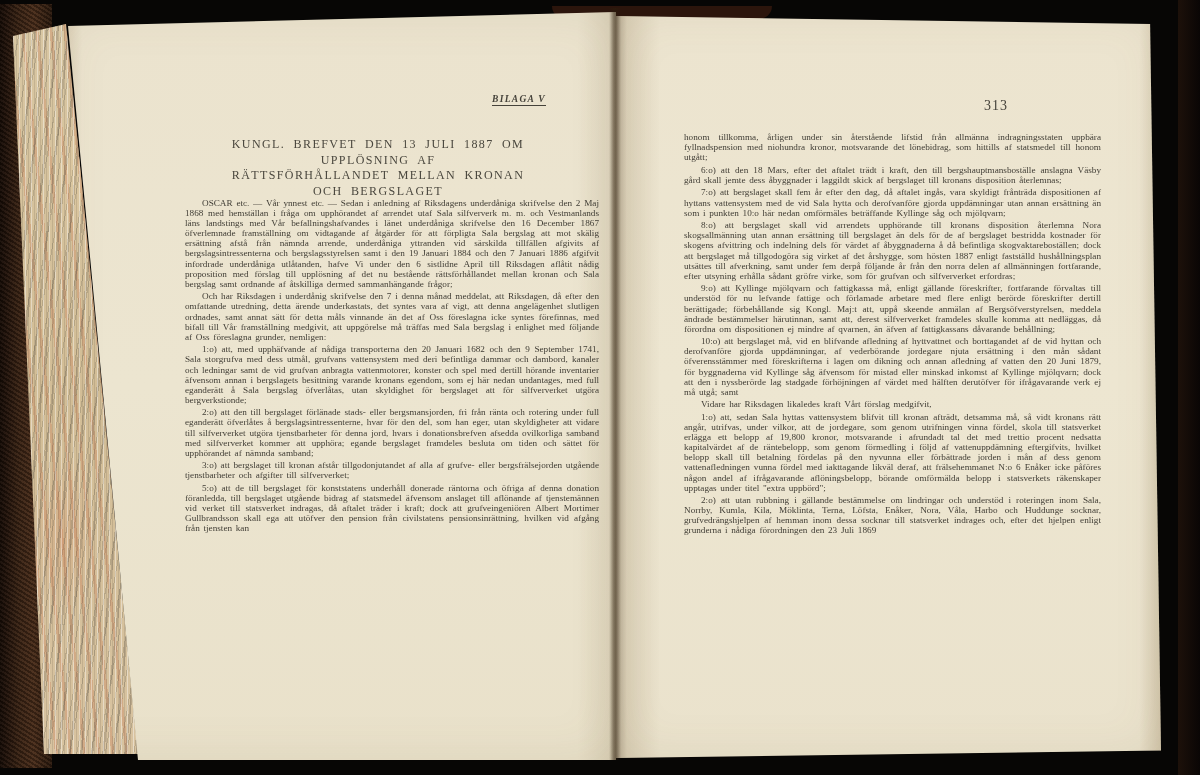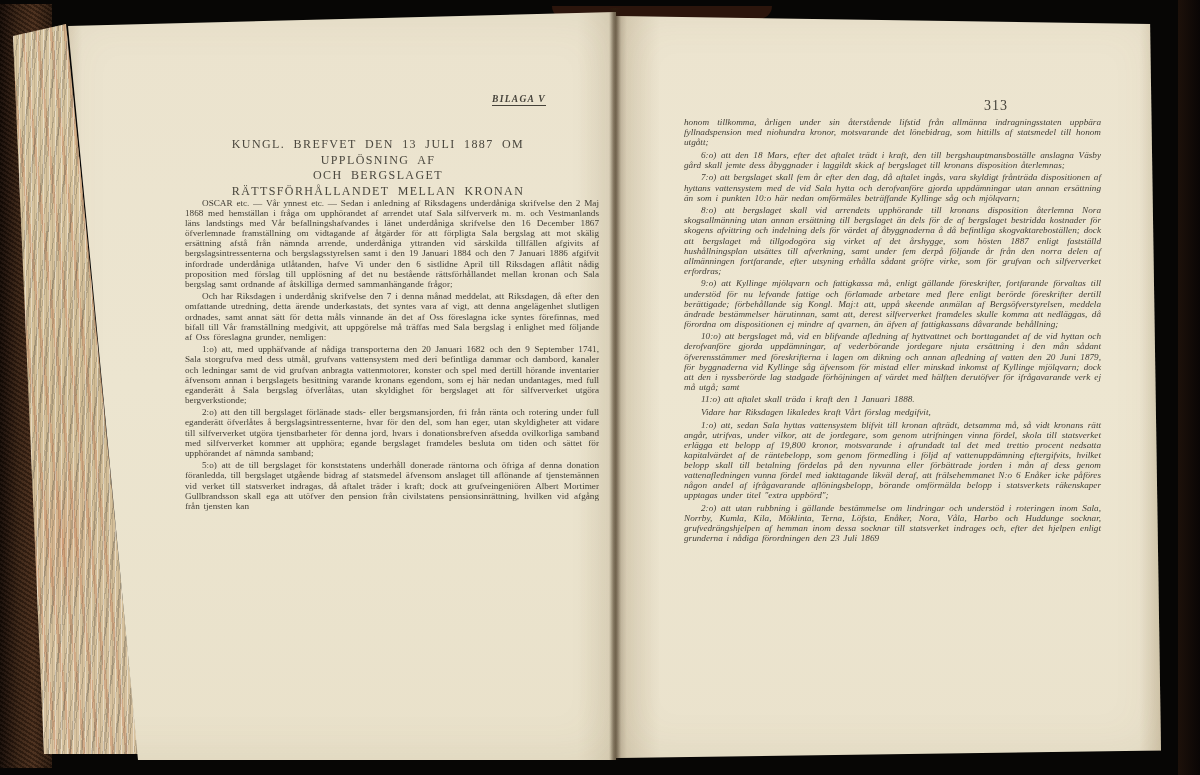--- a/index.html
+++ b/index.html
@@ -76,21 +76,21 @@
   .doc-title {
     position:absolute; left:133px; top:125px; width:370px;
     text-align:center; font-size:12px; line-height:15.5px;
     letter-spacing:1.4px; word-spacing:4px; color:#4a473e;
   }
   .body-col {
     font-size:9.2px; line-height:10.1px; text-align:justify;
     color:#403d35; word-spacing:1.4px;
   }
   .body-left  { position:absolute; left:125px; top:186px; width:414px; }
-  .body-right { position:absolute; left:68px;  top:107px; width:417px;font-style:italic; }
+  .body-right { position:absolute; left:68px;  top:122px; width:417px; }
   .body-col p { margin:0 0 2.5px 0; text-indent:17px; }
   .body-right p:first-child { text-indent:0; }
   .page-number {
     position:absolute; left:368px; top:88px; width:60px;
     font-size:14px; letter-spacing:1px; color:#45423a;
   }
 </style>
 </head>
 <body>
 
@@ -101,42 +101,42 @@
   <div class="marble-edge"></div>
   <div class="edge-right-dark"></div>
   <div class="stack-right"></div>
 
   <div class="page page-left">
     <div class="bilaga-header">
       <span>BILAGA V</span>
     </div>
     <div class="doc-title">
         <div class="title-line">KUNGL. BREFVET DEN 13 JULI 1887 OM UPPLÖSNING AF</div>
+        <div class="title-line">RÄTTSFÖRHÅLLANDET MELLAN KRONAN</div>
         <div class="title-line">OCH BERGSLAGET</div>
-        <div class="title-line">RÄTTSFÖRHÅLLANDET MELLAN KRONAN</div>
       </div>
     <div class="body-col body-left">
         <p class="para">OSCAR etc. — Vår ynnest etc. — Sedan i anledning af Riksdagens underdåniga skrifvelse den 2 Maj 1868 med hemställan i fråga om upphörandet af arrendet utaf Sala silfververk m. m. och Vestmanlands läns landstings med Vår befallningshafvandes i länet underdåniga skrifvelse den 16 December 1867 öfverlemnade framställning om vidtagande af åtgärder för att förpligta Sala bergslag att mot skälig ersättning afstå från nämnda arrende, underdåniga yttranden vid särskilda tillfällen afgivits af bergslagsintressenterna och bergslagsstyrelsen samt i den 19 Januari 1884 och den 7 Januari 1886 afgifvit infordrade underdåniga utlåtanden, hafve Vi under den 6 sistlidne April till Riksdagen aflåtit nådig proposition med förslag till upplösning af det nu bestående rättsförhållandet mellan kronan och Sala bergslag samt ordnande af åtskilliga dermed sammanhängande frågor;</p>
         <p class="para">Och har Riksdagen i underdånig skrifvelse den 7 i denna månad meddelat, att Riksdagen, då efter den omfattande utredning, detta ärende underkastats, det syntes vara af vigt, att denna angelägenhet slutligen ordnades, samt annat sätt för detta måls vinnande än det af Oss föreslagna icke syntes förefinnas, med bifall till Vår framställning medgivit, att uppgörelse må träffas med Sala bergslag i enlighet med följande af Oss föreslagna grunder, nemligen:</p>
         <p class="para">1:o) att, med upphäfvande af nådiga transporterna den 20 Januari 1682 och den 9 September 1741, Sala storgrufva med dess utmål, grufvans vattensystem med deri befintliga dammar och dambord, kanaler och ledningar samt de vid grufvan anbragta vattenmotorer, konster och spel med dertill hörande inventarier äfvensom annan i bergslagets besittning varande kronans egendom, som ej här nedan undantages, med full eganderätt å Sala bergslag öfverlåtas, utan skyldighet för bergslaget att för silfververket utgöra bergverkstionde;</p>
         <p class="para">2:o) att den till bergslaget förlänade stads- eller bergsmansjorden, fri från ränta och rotering under full eganderätt öfverlåtes å bergslagsintressenterne, hvar för den del, som han eger, utan skyldigheter att vidare till silfververket utgöra tjenstbarheter för denna jord, hvars i donationsbrefven afsedda ovilkorliga samband med silfververket kommer att upphöra; egande bergslaget framdeles besluta om tiden och sättet för upphörandet af nämnda samband;</p>
+        <p class="para">3:o) att bergslaget till kronan afstår tillgodonjutandet af alla af grufve- eller bergsfrälsejorden utgående tjenstbarheter och afgifter till silfververket;</p>
         <p class="para">5:o) att de till bergslaget för konststatens underhåll donerade räntorna och öfriga af denna donation föranledda, till bergslaget utgående bidrag af statsmedel äfvensom anslaget till aflönande af tjenstemännen vid verket till statsverket indragas, då aftalet träder i kraft; dock att grufveingeniören Albert Mortimer Gullbrandsson skall ega att utöfver den pension från civilstatens pensionsinrättning, hvilken vid afgång från tjensten kan</p>
       </div>
   </div>
 
   <div class="page page-right">
     <div class="page-number">313</div>
     <div class="body-col body-right">
         <p class="para">honom tillkomma, årligen under sin återstående lifstid från allmänna indragningsstaten uppbära fyllnadspension med niohundra kronor, motsvarande det lönebidrag, som hittills af statsmedel till honom utgått;</p>
         <p class="para">6:o) att den 18 Mars, efter det aftalet trädt i kraft, den till bergshauptmansboställe anslagna Väsby gård skall jemte dess åbyggnader i laggildt skick af bergslaget till kronans disposition återlemnas;</p>
         <p class="para">7:o) att bergslaget skall fem år efter den dag, då aftalet ingås, vara skyldigt frånträda dispositionen af hyttans vattensystem med de vid Sala hytta och derofvanföre gjorda uppdämningar utan annan ersättning än som i punkten 10:o här nedan omförmäles beträffande Kyllinge såg och mjölqvarn;</p>
         <p class="para">8:o) att bergslaget skall vid arrendets upphörande till kronans disposition återlemna Nora skogsallmänning utan annan ersättning till bergslaget än dels för de af bergslaget bestridda kostnader för skogens afvittring och indelning dels för värdet af åbyggnaderna å då befintliga skogvaktareboställen; dock att bergslaget må tillgodogöra sig virket af det årshygge, som hösten 1887 enligt fastställd hushållningsplan utsättes till afverkning, samt under fem derpå följande år från den norra delen af allmänningen fortfarande, efter utsyning erhålla sådant gröfre virke, som för grufvan och silfververket erfordras;</p>
         <p class="para">9:o) att Kyllinge mjölqvarn och fattigkassa må, enligt gällande föreskrifter, fortfarande förvaltas till understöd för nu lefvande fattige och förlamade arbetare med flere enligt berörde föreskrifter dertill berättigade; förbehållande sig Kongl. Maj:t att, uppå skeende anmälan af Bergsöfverstyrelsen, meddela ändrade bestämmelser härutinnan, samt att, derest silfververket framdeles skulle komma att nedläggas, då förordna om dispositionen ej mindre af qvarnen, än äfven af fattigkassans dåvarande behållning;</p>
         <p class="para">10:o) att bergslaget må, vid en blifvande afledning af hyttvattnet och borttagandet af de vid hyttan och derofvanföre gjorda uppdämningar, af vederbörande jordegare njuta ersättning i den mån sådant öfverensstämmer med föreskrifterna i lagen om dikning och annan afledning af vatten den 20 Juni 1879, för byggnaderna vid Kyllinge såg äfvensom för mistad eller minskad inkomst af Kyllinge mjölqvarn; dock att den i nyssberörde lag stadgade förhöjningen af värdet med hälften derutöfver för ifrågavarande verk ej må utgå; samt</p>
-        <p class="para">11:o) att aftalet skall träda i kraft den 1 Januari 1888.</p>
         <p class="para">Vidare har Riksdagen likaledes kraft Vårt förslag medgifvit,</p>
         <p class="para">1:o) att, sedan Sala hyttas vattensystem blifvit till kronan afträdt, detsamma må, så vidt kronans rätt angår, utrifvas, under vilkor, att de jordegare, som genom utrifningen vinna fördel, skola till statsverket erlägga ett belopp af 19,800 kronor, motsvarande i afrundadt tal det med trettio procent nedsatta kapitalvärdet af de räntebelopp, som genom förmedling i följd af vattenuppdämning eftergifvits, hvilket belopp skall till betalning fördelas på den nyvunna eller förbättrade jorden i mån af dess genom vattenafledningen vunna fördel med iakttagande likväl deraf, att frälsehemmanet N:o 6 Enåker icke påföres någon andel af ifrågavarande aflöningsbelopp, börande omförmälda belopp i statsverkets räkenskaper upptagas under titel "extra uppbörd";</p>
         <p class="para">2:o) att utan rubbning i gällande bestämmelse om lindringar och understöd i roteringen inom Sala, Norrby, Kumla, Kila, Möklinta, Terna, Löfsta, Enåker, Nora, Våla, Harbo och Huddunge socknar, grufvedrängshjelpen af hemman inom dessa socknar till statsverket indrages och, efter det hjelpen enligt grunderna i nådiga förordningen den 23 Juli 1869</p>
       </div>
   </div>
 
   <div class="gutter-seam"></div>
 
 </div>
 

